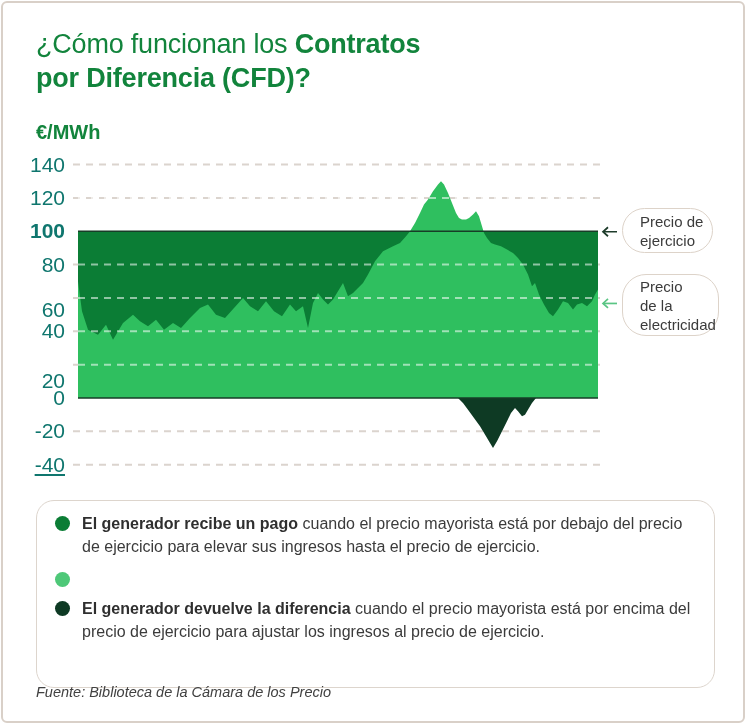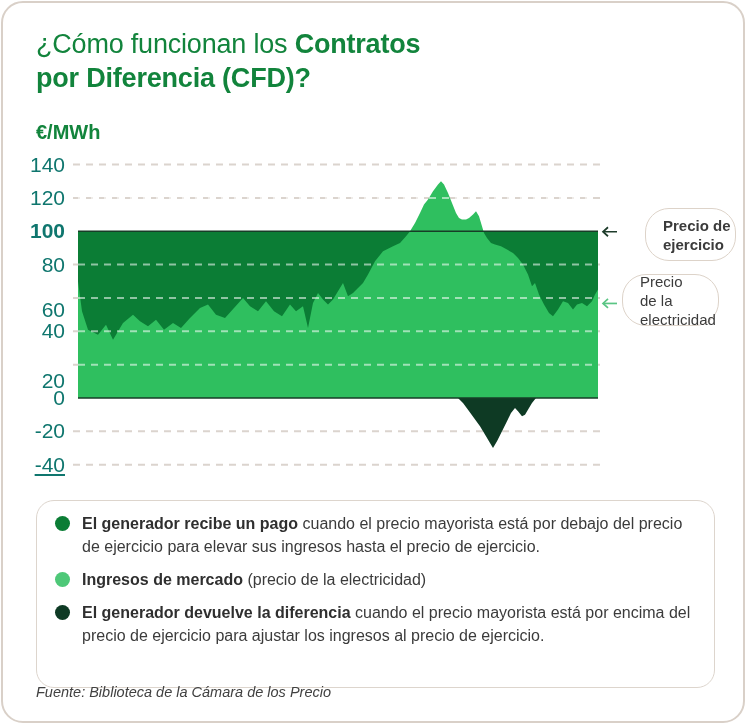--- a/index.html
+++ b/index.html
@@ -1,28 +1,28 @@
 <!DOCTYPE html>
 <html><head>
 <meta charset="utf-8">
 <style>
   html,body{margin:0;padding:0;background:#ffffff;}
   body{width:746px;height:724px;position:relative;font-family:"Liberation Sans",sans-serif;}
-  .card{position:absolute;inset:1px;background:#ffffff;border:2px solid #d9d0c8;border-radius:22px;overflow:hidden;padding-left:40px;}
+  .card{position:absolute;inset:1px;background:#ffffff;border:2px solid #d9d0c8;border-radius:6px;overflow:hidden;padding-left:40px;}
   .title{position:absolute;left:33px;top:24px;margin:0;font-size:27px;line-height:34px;
          font-weight:500;color:#12843c;white-space:pre-line;letter-spacing:-0.2px;}
   .title b{font-weight:800;}
   .unit{position:absolute;left:33px;top:118px;font-size:20px;font-weight:700;color:#12843c;}
   .ytick{position:absolute;left:20px;width:42px;text-align:right;font-size:21px;line-height:20px;color:#0f766e;}
   svg.chart{position:absolute;left:0;top:148px;}
   .pill{position:absolute;background:#fff;border:1.6px solid #ddd3c9;border-radius:24px;
         display:flex;align-items:center;box-sizing:border-box;padding-left:17px;
         font-size:15px;line-height:19px;color:#3b3b3b;white-space:pre-line;}
-  .pill1{left:642px;top:205px;width:91px;height:53px;font-weight:bold;}
-  .pill2{left:619px;top:271px;width:97px;height:52px;}
+  .pill1{left:619px;top:205px;width:91px;height:45px;}
+  .pill2{left:619px;top:271px;width:97px;height:62px;}
   .legend{position:absolute;left:33px;top:497px;width:679px;height:188px;box-sizing:border-box;
           border:1.6px solid #ddd5cd;border-radius:18px;background:#fff;padding:11px 16px;}
   .lrow{display:flex;align-items:flex-start;margin-bottom:10px;}
   .bullet{width:15px;height:15px;border-radius:50%;flex:0 0 15px;margin:4px 12px 0 2px;}
   .ltext{font-size:16px;line-height:23px;color:#3b3b3b;max-width:612px;}
   .ltext b{font-weight:700;color:#2f2f2f;}
   .source{position:absolute;left:33px;top:681px;font-size:14.5px;font-style:italic;color:#414141;}
 </style>
 </head>
 <body>
@@ -82,21 +82,20 @@
 electricidad</span>
   </div>
 
   <div class="legend">
     <div class="lrow">
       <span class="bullet" style="background: rgb(11, 125, 53);"></span>
       <span class="ltext"><b>El generador recibe un pago</b><span> cuando el precio mayorista está por debajo del precio de ejercicio para elevar sus ingresos hasta el precio de ejercicio.</span></span>
     </div>
     <div class="lrow">
       <span class="bullet" style="background: rgb(78, 200, 120);"></span>
-      <span class="ltext"><b>Ingresos de mercado</b><span> (precio de la electricidad)</span></span>
     </div>
     <div class="lrow">
       <span class="bullet" style="background: rgb(14, 58, 36);"></span>
       <span class="ltext"><b>El generador devuelve la diferencia</b><span> cuando el precio mayorista está por encima del precio de ejercicio para ajustar los ingresos al precio de ejercicio.</span></span>
     </div>
   </div>
 
   <div class="source">Fuente: Biblioteca de la Cámara de los Precio</div>
 
 </div>

